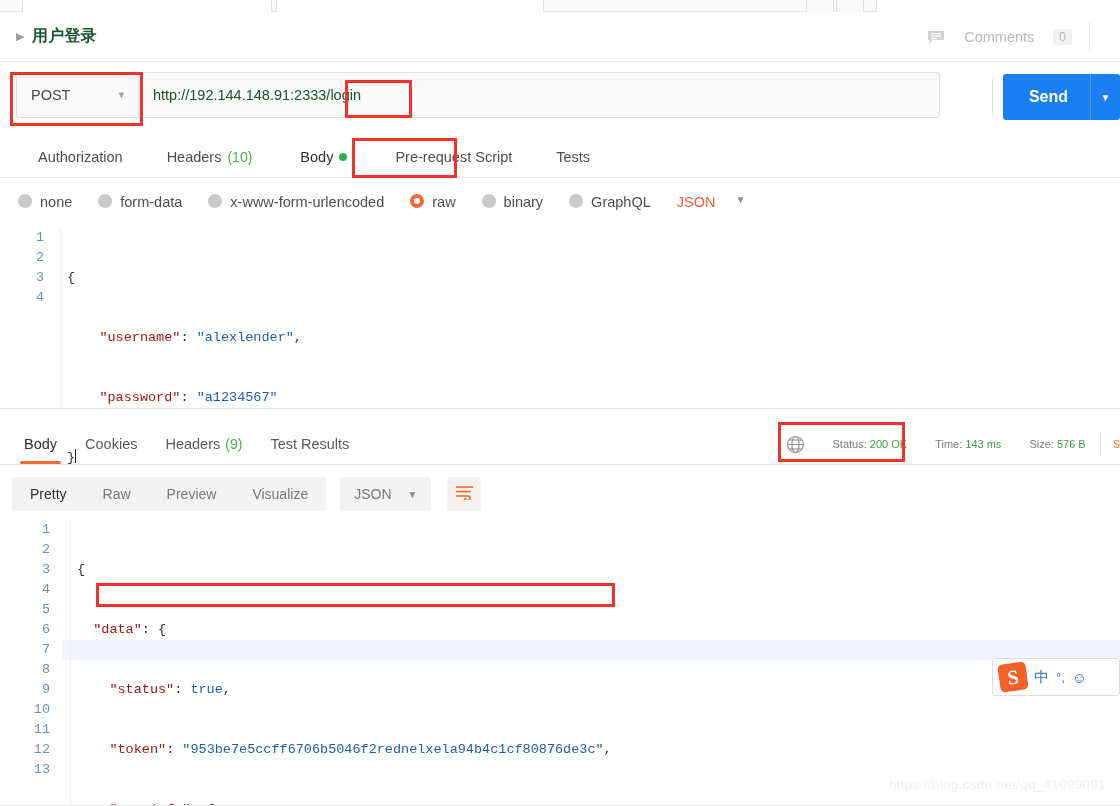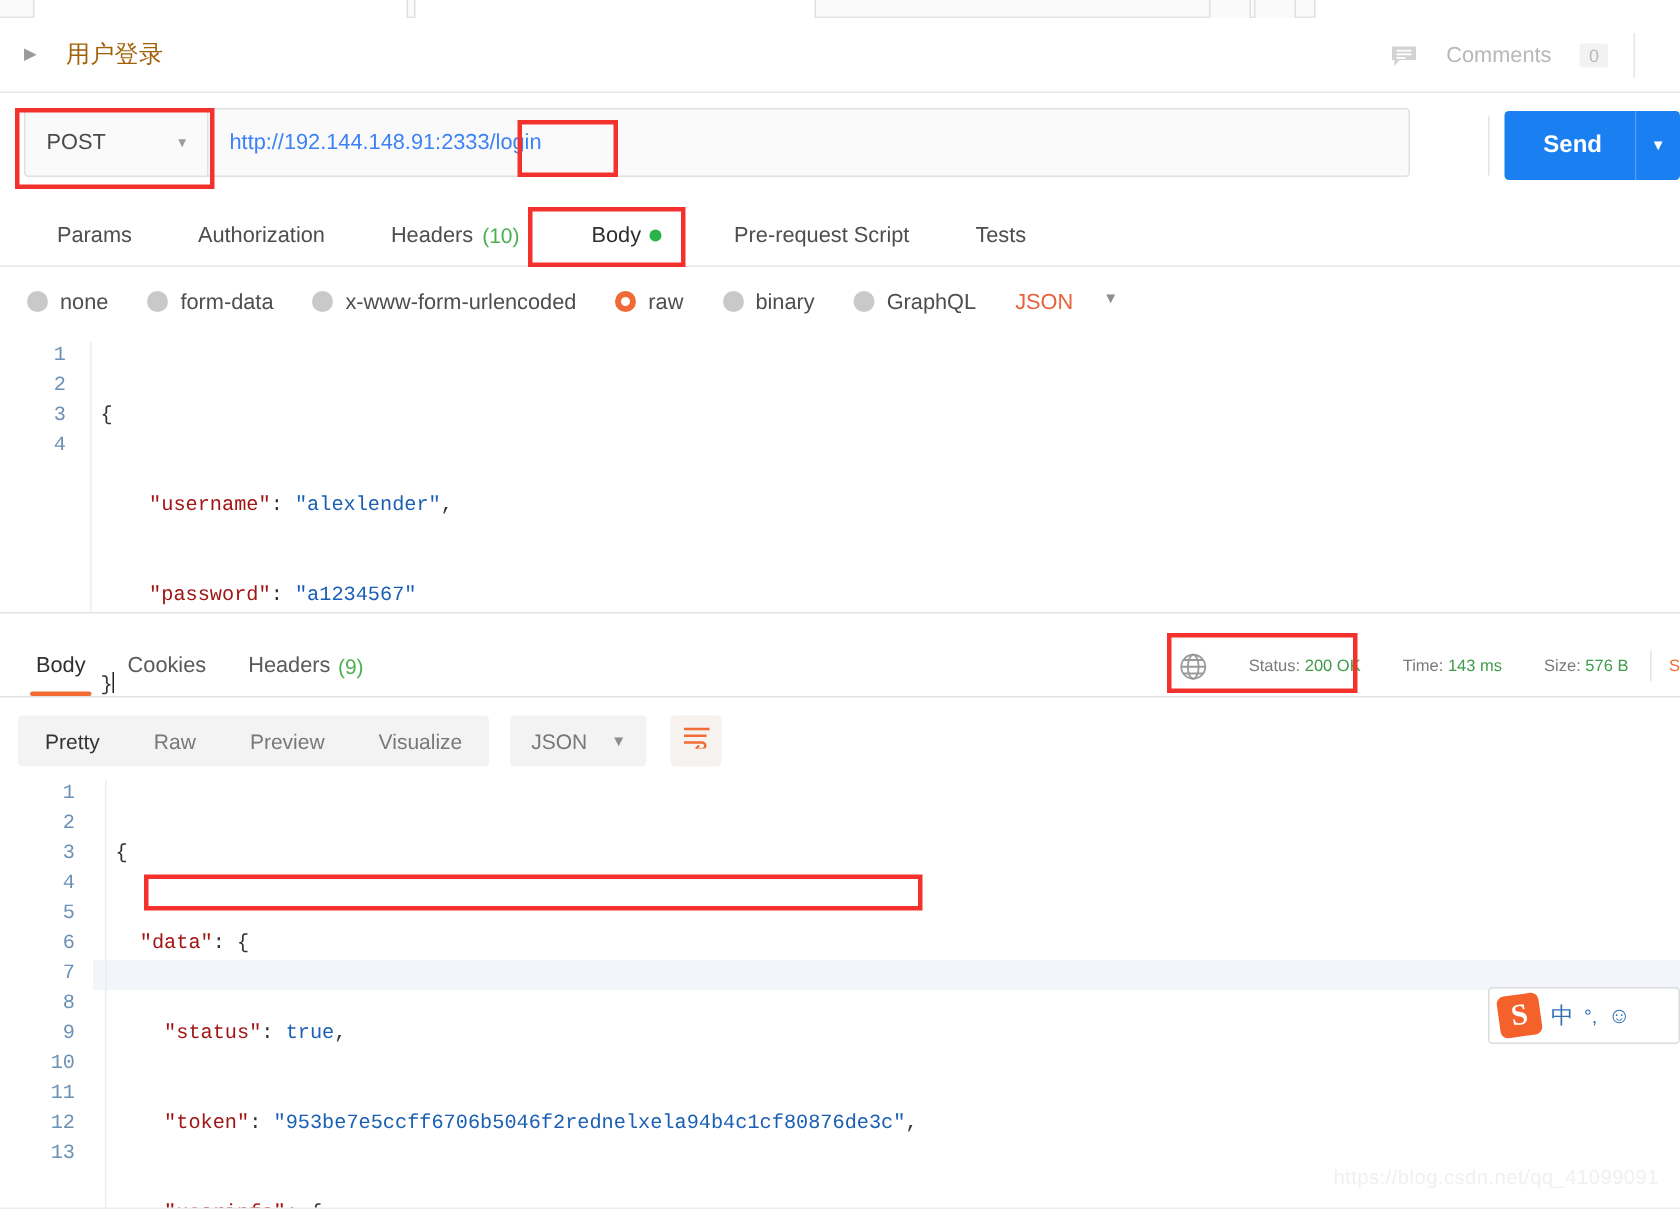--- a/index.html
+++ b/index.html
@@ -20,21 +20,21 @@
   .tabstrip .s1 { left:22px; width:250px; }
   .tabstrip .s2 { left:276px; width:268px; }
   .tabstrip .s3 { left:806px; width:28px; background:#fafafa;}
   .tabstrip .s4 { left:836px; width:28px; background:#fafafa;}
   .tabstrip .s5 { left:876px; width:244px; border-right:none; }
 
   
   .namebar { position:absolute; left:0; top:12px; width:1120px; height:50px;
     background:#fff; border-bottom:1px solid #e8e8e8; display:flex; align-items:center; }
   .req-caret { margin-left:16px; width:12px; color:#9a9a9a; font-size:11px; line-height:1; }
-  .req-title { font-size:16px; color:#a16207; margin-left:16px; letter-spacing:.2px; }
+  .req-title { font-size:16px; color:#14532d; margin-left:4px; letter-spacing:.2px;font-weight:bold; }
   .comments { position:absolute; right:48px; top:12px; height:50px;
     display:flex; align-items:center; gap:19px; color:#b3b3b3; }
   .comments .cm-ico { width:18px; height:15px; position:relative; display:inline-block; }
   .comments .cm-ico svg { display:block; }
   .comments-label { font-size:14.5px; color:#b8b8b8; }
   .comments-count { font-size:12px; color:#b8b8b8; background:#f2f2f2;
     border-radius:2px; padding:1px 6px; }
   .vline-top { position:absolute; right:30px; top:22px; width:1px; height:30px; background:#e6e6e6; }
 
   
@@ -44,21 +44,21 @@
     margin-left:16px; width:122px; height:46px; background:#fafafa;
     border:1px solid #e0e0e0; border-right:none; border-radius:3px 0 0 3px;
     display:flex; align-items:center; justify-content:space-between;
     padding:0 12px 0 14px; font-size:14.5px; color:#4a4a4a; cursor:pointer;
   }
   .method .caret { color:#9b9b9b; font-size:9px; }
   .urlfield {
     flex:1; height:46px; margin-right:12px; background:#fafafa;
     border:1px solid #e0e0e0; border-radius:0 3px 3px 0;
     display:flex; align-items:center; padding:0 14px;
-    font-size:14.5px; color:#3b82f6; max-width:840px;
+    font-size:14.5px; color:#14532d; max-width:840px;
   }
   .sendwrap { position:absolute; right:0; top:74px; display:flex; align-items:center; }
   .send-sep { width:1px; height:40px; background:#e4e4e4; margin-right:10px; }
   .send-btn { background:#1a7ff0; color:#fff; font-size:16px; font-weight:bold;
     height:46px; display:flex; align-items:center; padding:0 22px 0 26px; border-radius:3px 0 0 3px; cursor:pointer; }
   .send-caret { background:#1a7ff0; color:#fff; height:46px; width:30px;
     display:flex; align-items:center; justify-content:center; font-size:10px;
     border-radius:0 3px 3px 0; border-left:1px solid rgba(255,255,255,.25); cursor:pointer; }
 
   
@@ -194,23 +194,20 @@
     </div>
   </div>
   <div class="sendwrap">
     <div class="send-sep"></div>
     <div class="send-btn">Send</div>
     <div class="send-caret">▼</div>
   </div>
 
   <div class="reqtabs">
     <div class="rtab">
-      <span>Params</span>
-    </div>
-    <div class="rtab">
       <span>Authorization</span>
     </div>
     <div class="rtab">
       <span>Headers</span>
       <span class="count">(10)</span>
     </div>
     <div class="rtab active" style="padding:0 26px;">
       <span>Body</span>
       <span class="dot"></span>
     </div>
@@ -273,20 +270,23 @@
   <div class="resbar">
     <div class="restab active">
       <span>Body</span>
     </div>
     <div class="restab">
       <span>Cookies</span>
     </div>
     <div class="restab">
       <span>Headers</span>
       <span class="count">(9)</span>
+    </div>
+    <div class="restab">
+      <span>Test Results</span>
     </div>
   </div>
 
   <div class="resmeta">
     <span class="globe">
       <svg width="19" height="19" viewBox="0 0 19 19" fill="none" stroke="#9a9a9a" stroke-width="1.2">
         <circle cx="9.5" cy="9.5" r="8"></circle>
         <ellipse cx="9.5" cy="9.5" rx="3.6" ry="8"></ellipse>
         <line x1="1.5" y1="9.5" x2="17.5" y2="9.5"></line>
         <line x1="2.7" y1="5" x2="16.3" y2="5"></line>

